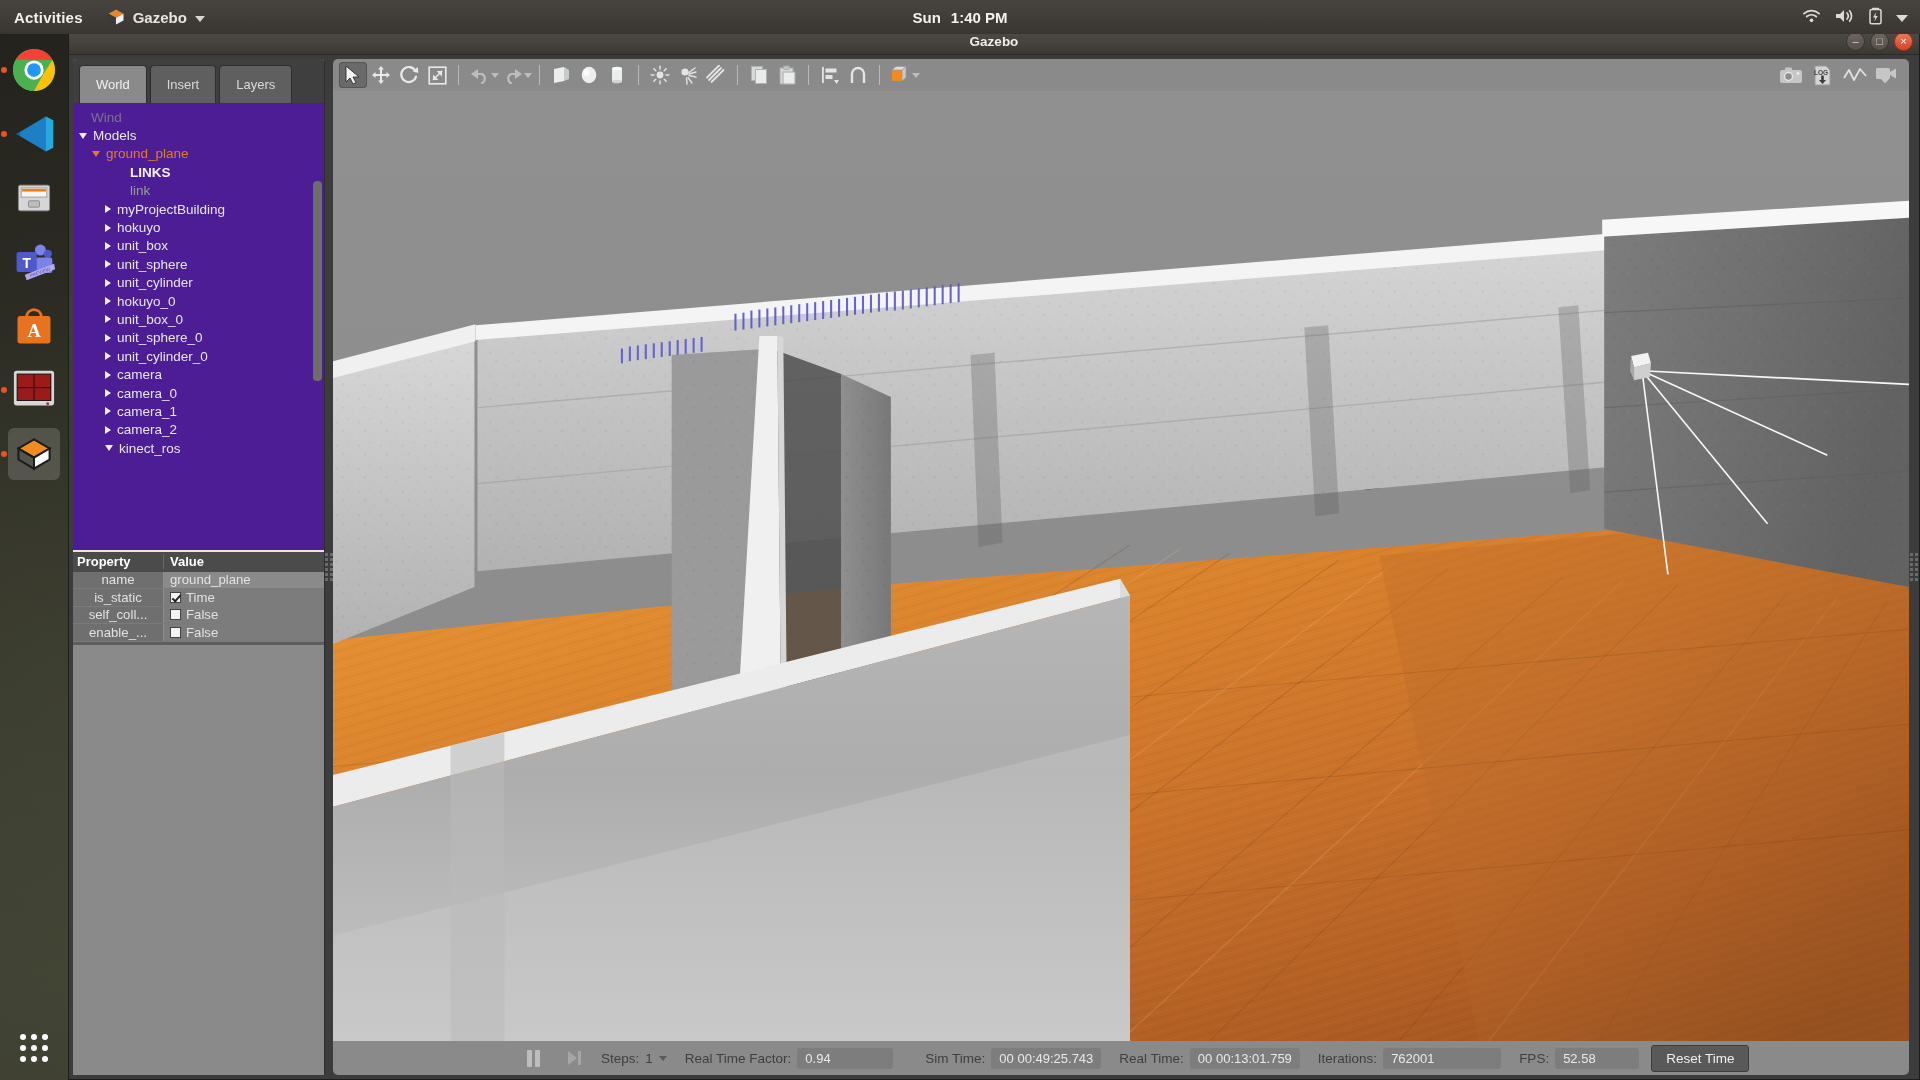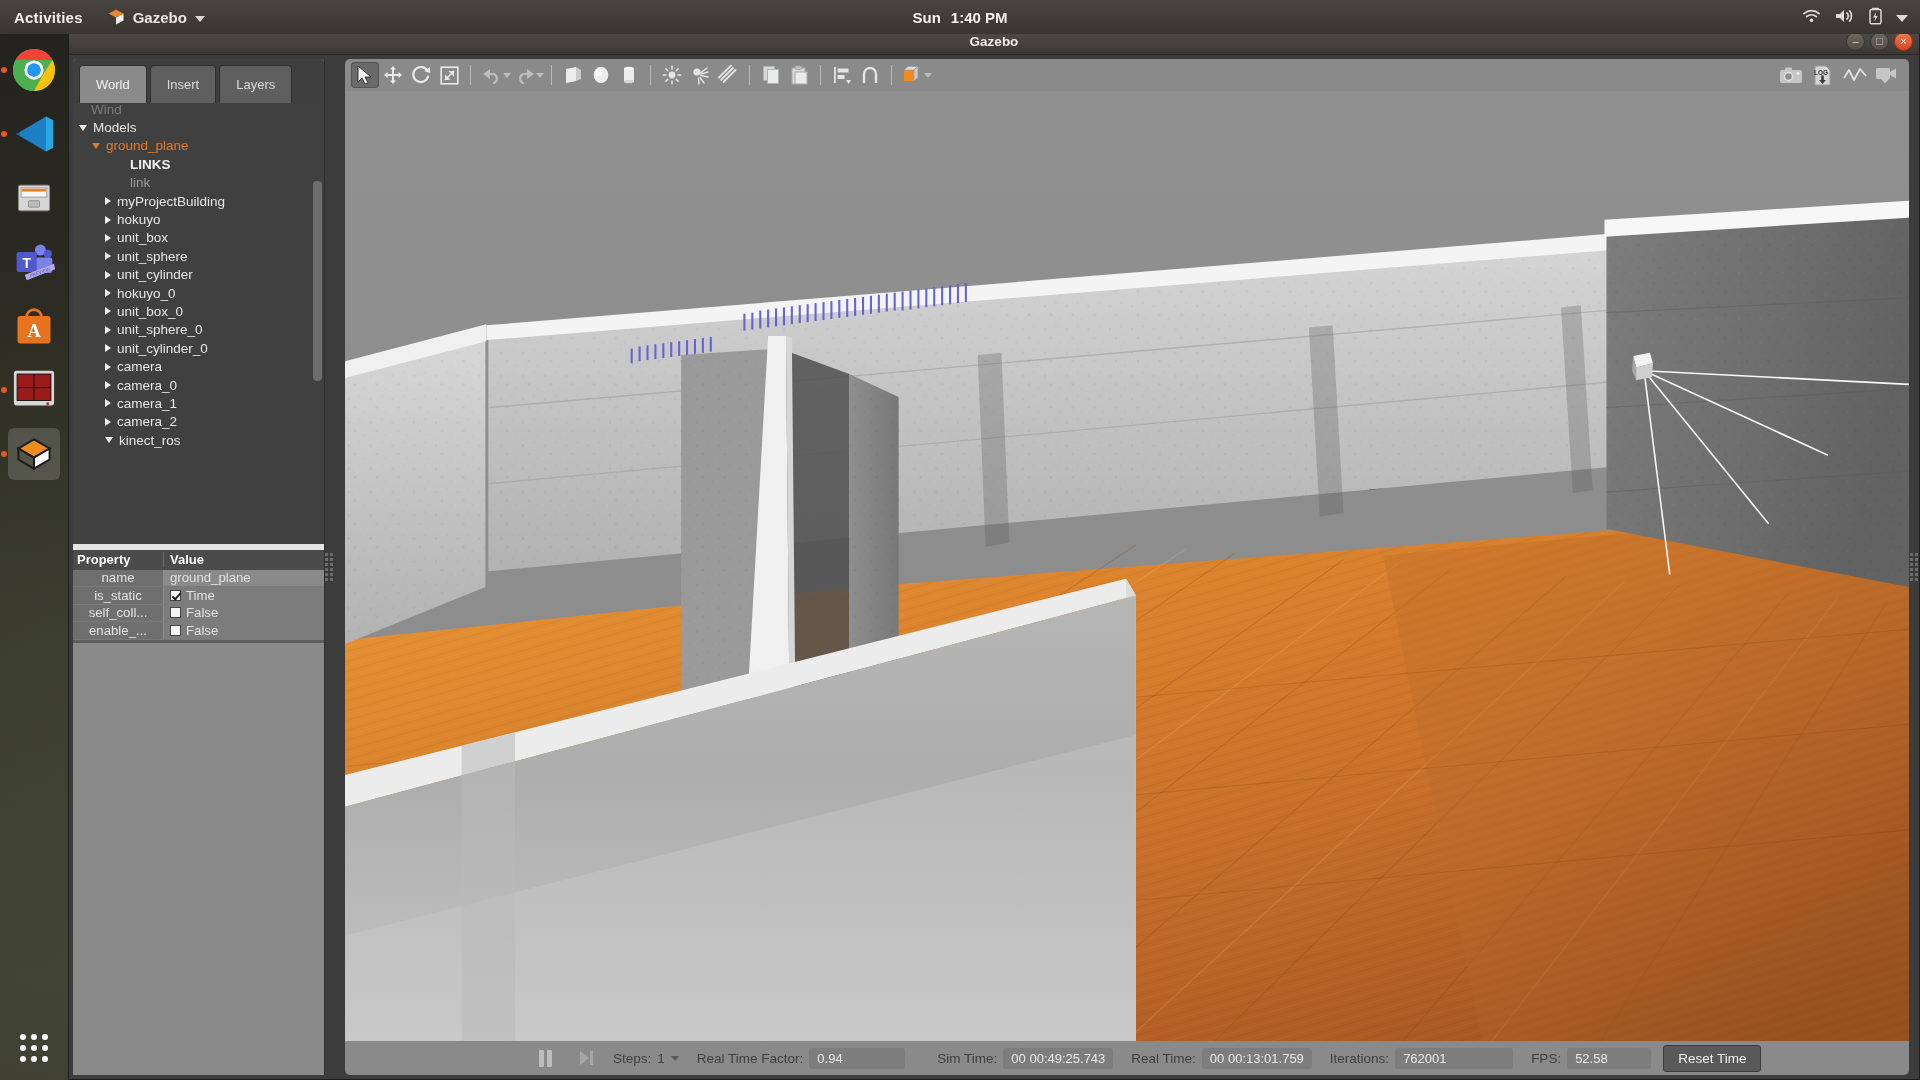--- a/index.html
+++ b/index.html
@@ -116,21 +116,21 @@
   #tabs { display: flex; gap: 3px; padding: 6px 6px 0 6px; background: #3f3f3f; border-radius: 4px 4px 0 0;}
   .tab {
     padding: 11px 16px; font-size: 13px; color: #d9d9d9;
     background: #5f5f5f; border: 1px solid #2e2e2e; border-bottom: none;
     border-radius: 4px 4px 0 0;
   }
   .tab.selected { background: #8a8a8a; color: #f2f2f2; }
 
   #treewrap {
     flex: 1; overflow: hidden; position: relative;
-    background: #404040; padding-top: 8px;
+    background: #4c1d95; padding-top: 16px;
     min-height: 0;
   }
   .tree-row {
     height: 18.4px; display: flex; align-items: center;
     font-size: 13.5px; color: #e6e6e6; white-space: nowrap;
   }
   .tree-row.faded { color: #9a9a9a; }
   .tree-row.selected-model { color: #e07b2c; }
   .tree-row.bold { font-weight: bold; color: #f2f2f2; }
   .arrow-r, .arrow-d { width: 0; height: 0; margin-right: 6px; flex: none; }
@@ -138,21 +138,21 @@
   .arrow-d { border-top: 6px solid #efefef; border-left: 4.5px solid transparent; border-right: 4.5px solid transparent; }
   .arrow-d.orange { border-top-color: #e07b2c; }
   .arrow-spacer { width: 12px; flex: none; }
 
   #tree-scrollbar {
     position: absolute; right: 2px; top: 78px; width: 9px; height: 200px;
     background: #6d6d6d; border-radius: 4px;
   }
 
   
-  #proptable { background: #0c4a6e; border-top: 6px solid #e5e5e5; }
+  #proptable { background: #0c4a6e; border-top: 2px solid #e5e5e5; }
   .prop-head {
     display: flex; height: 20px; align-items: center;
     background: #4b4b4b; color: #ffffff; font-size: 13px; font-weight: bold;
   }
   .prop-head .c1 { width: 90px; padding-left: 4px; }
   .prop-head .c2 { flex: 1; padding-left: 6px; border-left: 1px solid #6a6a6a;}
   .prop-row {
     display: flex; height: 17.5px; align-items: center;
     font-size: 13.2px; color: #e2e2e2;
     border-bottom: 1px solid #7a7a7a;
@@ -186,21 +186,21 @@
     width: 8px; background: #3c3c3c;
     display: flex; align-items: center; justify-content: center;
     flex: none;
   }
   .grip { display: grid; grid-template-columns: repeat(2, 3px); gap: 2px; }
   .grip i { width:3px; height:3px; background:#6b6b6b; display:block; }
 
   
   #renderarea {
     flex: 1; display: flex; flex-direction: column;
-    margin: 4px 0 4px 12px; min-width: 0;
+    margin: 4px 0 4px 0; min-width: 0;
   }
   #gztoolbar {
     height: 32px; background: #8a8a8a;
     display: flex; align-items: center; padding: 0 6px;
     border-radius: 5px 5px 0 0;
     position: relative;
   }
   .tb { width: 28px; height: 26px; display:flex; align-items:center; justify-content:center; border-radius:4px; }
   .tb.on { background: #6a6a6a; box-shadow: inset 0 0 0 1px #555; }
   .tbsep { width: 1px; height: 20px; background: #b9b9b9; margin: 0 7px; }

